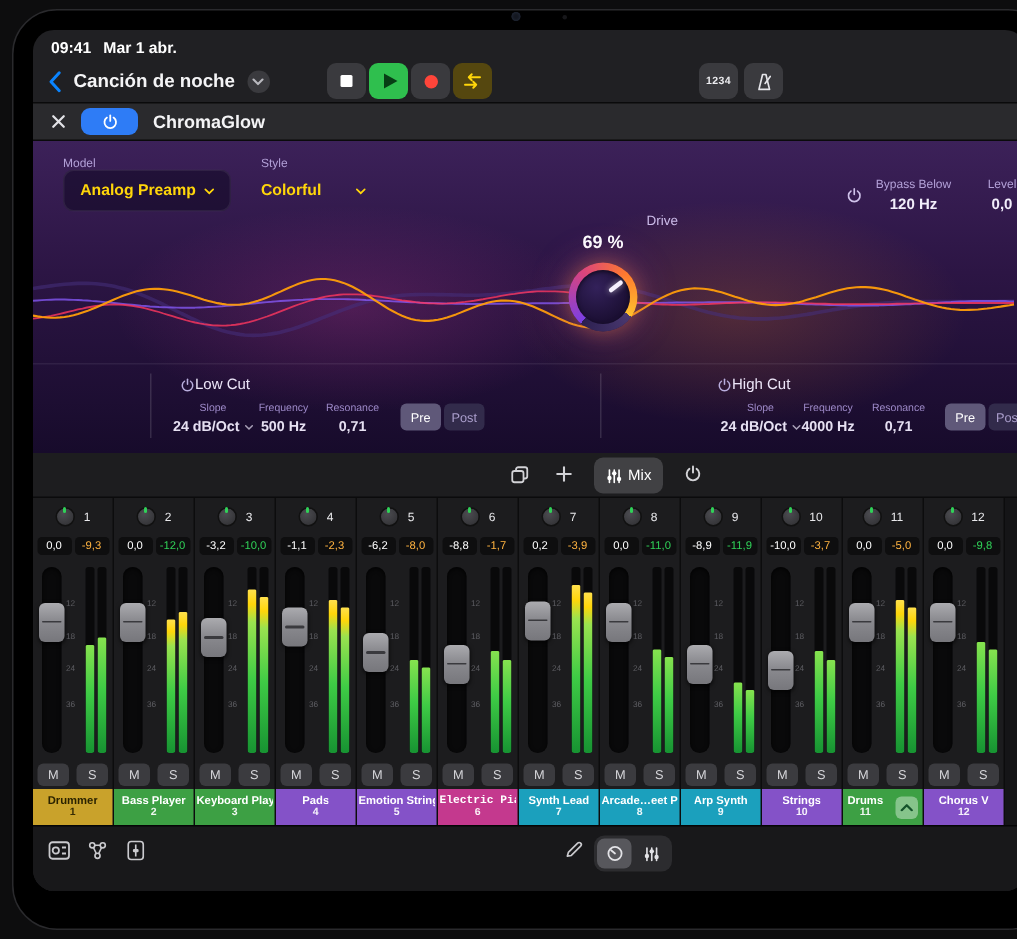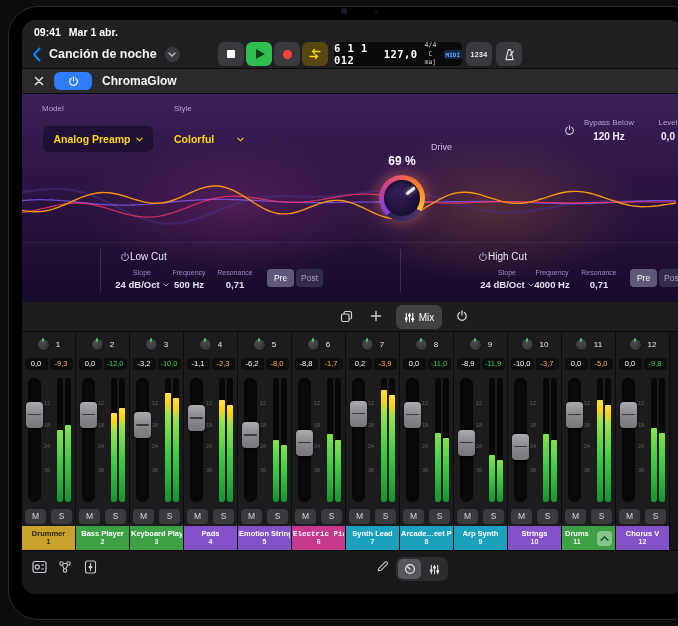--- a/index.html
+++ b/index.html
@@ -57,21 +57,21 @@
 
   
   .plugin{position:absolute;left:0;top:74px;width:100%;height:208px;overflow:hidden;
     background:linear-gradient(180deg,#3c2159 0%,#2c1544 42%,#170b2b 100%);}
   .glowA{position:absolute;left:6%;top:18%;width:52%;height:72%;
     background:radial-gradient(ellipse at center,rgba(216,64,160,.22),transparent 65%);}
   .glowB{position:absolute;left:46%;top:16%;width:50%;height:78%;
     background:radial-gradient(ellipse at center,rgba(255,140,40,.20),transparent 65%);}
   .waves{position:absolute;left:0;top:58px;}
   .modelgrp{position:absolute;left:20px;top:10px;}
-  .flabel{font-size:8px;color:#b3a1d8;margin-bottom:12px;}
+  .flabel{font-size:8px;color:#b3a1d8;margin-bottom:0;}
   .modelbtn{width:112px;height:28px;background:rgba(14,7,32,.55);border:1px solid rgba(255,255,255,.07);
     border-radius:7px;display:flex;align-items:center;justify-content:center;gap:5px;color:#ffd60a;
     font-size:10.5px;font-weight:600;}
   .stylegrp{position:absolute;left:152px;top:10px;}
   .styleval{height:28px;display:flex;align-items:center;gap:23px;color:#ffd60a;font-size:10.5px;
     font-weight:600;background:none;border:none;padding:0;}
   .bypPower{position:absolute;left:542px;top:31px;color:#cfc2ea;}
   .sgrp{position:absolute;top:24px;text-align:center;}
   .bigval{font-size:10px;color:#f2eefb;margin-top:4px;font-weight:600;}
   .drivegrp{position:absolute;left:330px;top:48px;width:100px;text-align:center;}
@@ -194,29 +194,20 @@
         <button class="tbtn cycle">
           <svg width="14" height="12" viewBox="0 0 14 12">
               <g fill="none" stroke="#ffd60a" stroke-width="1.3" stroke-linecap="round" stroke-linejoin="round">
                 <path d="M12 3.5 H4.5 M6.5 1.5 L4.5 3.5 L6.5 5.5"></path>
                 <path d="M2 8.5 H9.5 M7.5 6.5 L9.5 8.5 L7.5 10.5"></path>
               </g>
             </svg>
         </button>
       </div>
 
-      <div class="lcd">
-        <span class="lcd-pos">6 1 1 012</span>
-        <span class="lcd-tempo">127,0</span>
-        <span class="lcd-sig">
-          <span>4/4</span>
-          <span>C maj</span>
-        </span>
-        <span class="lcd-midi">MIDI</span>
-      </div>
 
       <button class="tbtn count">1234</button>
       <button class="tbtn metro">
         <svg width="13" height="13" viewBox="0 0 14 14">
             <g fill="none" stroke="currentColor" stroke-width="1.2" stroke-linecap="round" stroke-linejoin="round">
               <path d="M3.2 12.5 L5.8 1.8 H8.2 L10.8 12.5 Z"></path>
               <path d="M7.6 8.2 L11.3 3.2"></path>
             </g>
           </svg>
       </button>

